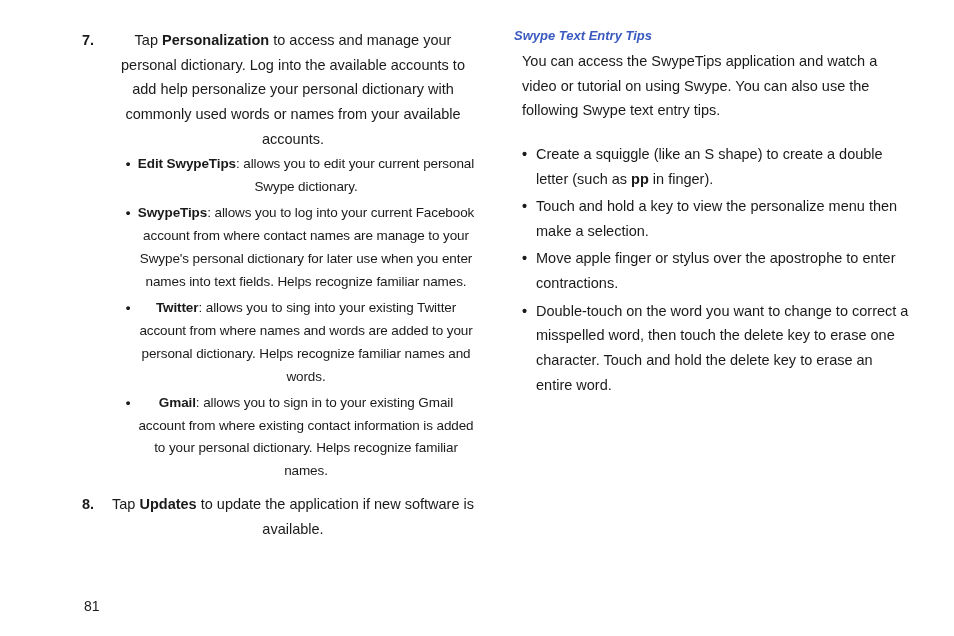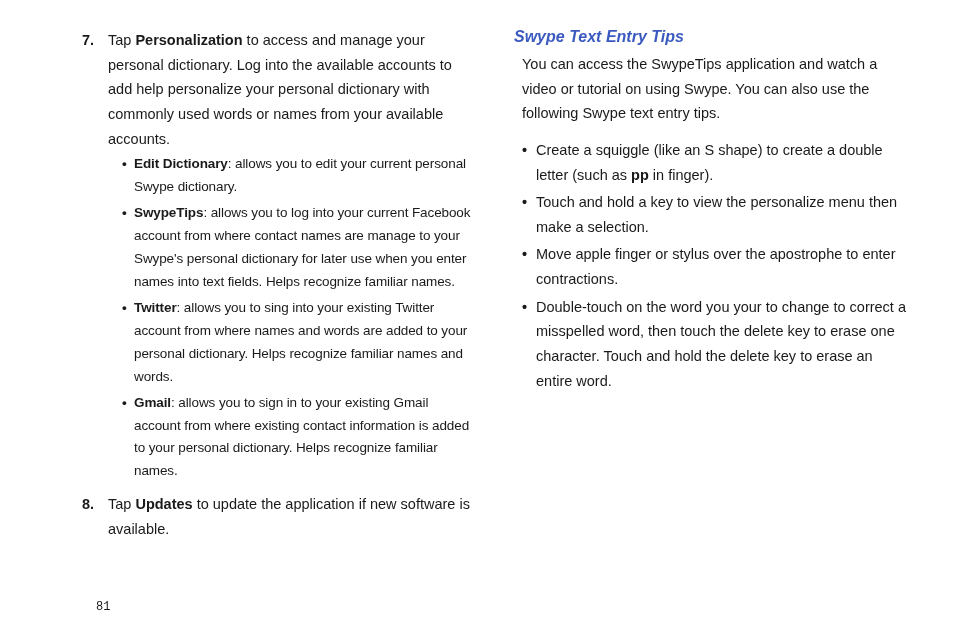--- a/index.html
+++ b/index.html
@@ -28,20 +28,21 @@
       margin-bottom: 6px;
       font-size: 14.5px;
       line-height: 1.7;
     }
     .num-label {
       min-width: 26px;
       font-weight: bold;
     }
     .num-body {
       flex: 1;
+      text-align: center;
     }
     .sub-list {
       margin-left: 14px;
       margin-top: 2px;
     }
     .sub-item {
       display: flex;
       font-size: 13.5px;
       line-height: 1.7;
       margin-bottom: 3px;
@@ -51,28 +52,28 @@
       min-width: 12px;
       font-weight: bold;
     }
     .sub-item .txt {
       flex: 1;
     }
     .section-heading {
       color: #3a5ac0;
       font-weight: bold;
       font-style: italic;
-      font-size: 16px;
+      font-size: 13px;
       margin-bottom: 6px;
     }
     .para {
       font-size: 14.5px;
       line-height: 1.7;
       margin-left: 8px;
-      margin-bottom: 12px;
+      margin-bottom: 19px;
     }
     .tip-list {
       margin-left: 8px;
     }
     .tip-item {
       display: flex;
       font-size: 14.5px;
       line-height: 1.7;
       margin-bottom: 3px;
     }
@@ -82,44 +83,43 @@
     }
     .tip-item .txt {
       flex: 1;
     }
     .bold {
       font-weight: bold;
     }
     .page-num {
       position: absolute;
       bottom: 22px;
-      left: 96px;
-      font-size: 12px;
-      font-family: Liberation Mono, monospace;
+      left: 84px;
+      font-size: 14px;
     }
     .condensed {
        letter-spacing: -0.1px;
     }
   </style>
 </head>
 <body>
 
 <div class="columns">
 
   <div class="col">
 
     <div class="numbered-item">
       <div class="num-label">7.</div>
       <div class="num-body">
         <span>Tap </span><span class="bold">Personalization</span><span> to access and manage your personal dictionary. Log into the available accounts to add help personalize your personal dictionary with commonly used words or names from your available accounts.</span>
 
         <div class="sub-list">
           <div class="sub-item condensed">
             <div class="dot">•</div>
-            <div class="txt"><span class="bold">Edit Dictionary</span><span>: allows you to edit your current personal Swype dictionary.</span></div>
+            <div class="txt"><span class="bold">Edit SwypeTips</span><span>: allows you to edit your current personal Swype dictionary.</span></div>
           </div>
           <div class="sub-item condensed">
             <div class="dot">•</div>
             <div class="txt"><span class="bold">SwypeTips</span><span>: allows you to log into your current Facebook account from where contact names are manage to your Swype's personal dictionary for later use when you enter names into text fields. Helps recognize familiar names.</span></div>
           </div>
           <div class="sub-item condensed">
             <div class="dot">•</div>
             <div class="txt"><span class="bold">Twitter</span><span>: allows you to sing into your existing Twitter account from where names and words are added to your personal dictionary. Helps recognize familiar names and words.</span></div>
           </div>
           <div class="sub-item condensed">
@@ -150,20 +150,20 @@
       <div class="tip-item">
         <div class="dot">•</div>
         <div class="txt"><span>Touch and hold a key to view the personalize menu then make a selection.</span></div>
       </div>
       <div class="tip-item">
         <div class="dot">•</div>
         <div class="txt"><span>Move apple finger or stylus over the apostrophe to enter contractions.</span></div>
       </div>
       <div class="tip-item">
         <div class="dot">•</div>
-        <div class="txt"><span>Double-touch on the word you your to change to correct a misspelled word, then touch the delete key to erase one character. Touch and hold the delete key to erase an entire word.</span></div>
+        <div class="txt"><span>Double-touch on the word you want to change to correct a misspelled word, then touch the delete key to erase one character. Touch and hold the delete key to erase an entire word.</span></div>
       </div>
     </div>
   </div>
 
 </div>
 
 <div class="page-num">81</div>
 
 </body></html>

